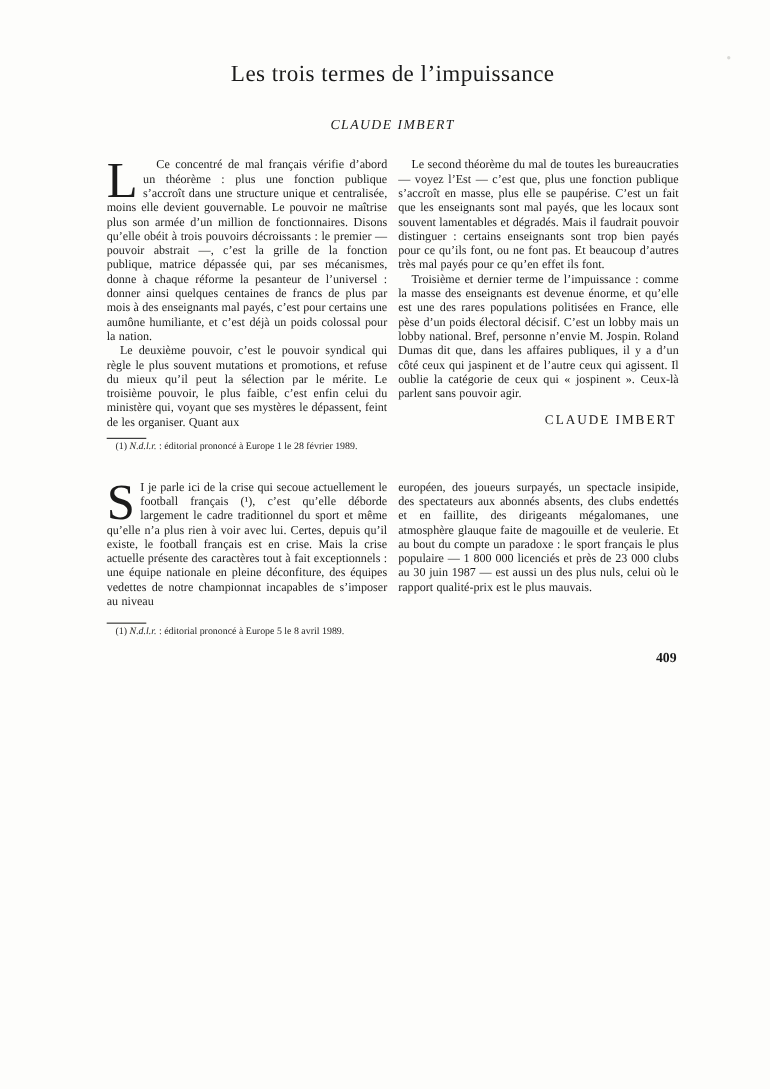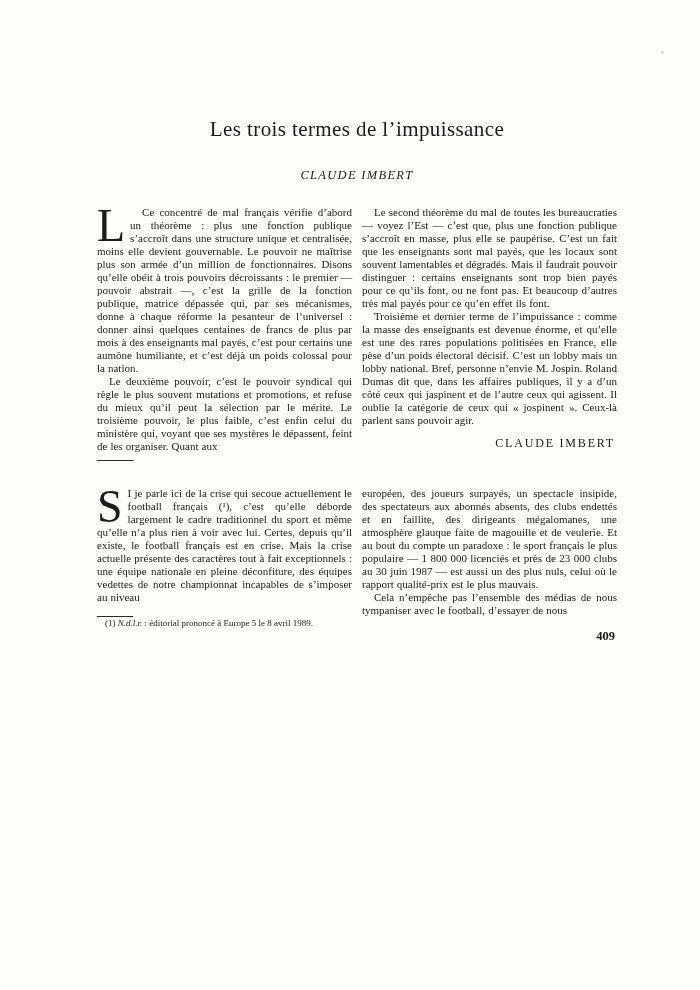--- a/index.html
+++ b/index.html
@@ -11,21 +11,21 @@
     font-family:"Liberation Serif","DejaVu Serif",serif;
     overflow:hidden;
   }
   .content { position:absolute; left:97px; top:0; width:520px; }
 
   .title {
     margin:0; text-align:center;
     font-size:21px; font-weight:400; letter-spacing:0.4px;
     line-height:24px;
   }
-  .title-1 { margin-top:117px; }
+  .title-1 { margin-top:55px; }
   .title-2 { margin-top:60px; }
 
   .author {
     text-align:center; font-style:italic;
     font-size:12.5px; letter-spacing:1.3px;
     margin-top:27px; line-height:14px;
   }
 
   .cols { display:flex; gap:10px; margin-top:24px; }
   .cols-2 { margin-top:26px; }
@@ -54,21 +54,21 @@
   .signature {
     text-align:right;
     font-size:12px; letter-spacing:1.8px;
     margin-top:9px; padding-right:2px;
     line-height:14px;
   }
 
   .pagenum {
     text-align:right; padding-right:2px;
     font-size:12.5px; font-weight:700;
-    line-height:14px;
+    margin-top:12px; line-height:14px;
   }
 
   .speck {
     position:absolute; right:36px; top:51px;
     width:3px; height:3px; border-radius:50%;
     background:#d9d9d6;
   }
 </style>
 </head>
 <body>
@@ -84,20 +84,24 @@
       <div class="cols">
         <div class="col">
           <p>
             <span class="dropcap">L</span>
           </p>
           <p class="indent">Ce concentré de mal français vérifie d’abord un théorème : plus une fonction publique s’accroît dans une structure unique et centralisée, moins elle devient gouvernable. Le pouvoir ne maîtrise plus son armée d’un million de fonctionnaires. Disons qu’elle obéit à trois pouvoirs décroissants : le premier — pouvoir abstrait —, c’est la grille de la fonction publique, matrice dépassée qui, par ses mécanismes, donne à chaque réforme la pesanteur de l’universel : donner ainsi quelques centaines de francs de plus par mois à des enseignants mal payés, c’est pour certains une aumône humiliante, et c’est déjà un poids colossal pour la nation.</p>
           <p class="indent">Le deuxième pouvoir, c’est le pouvoir syndical qui règle le plus souvent mutations et promotions, et refuse du mieux qu’il peut la sélection par le mérite. Le troisième pouvoir, le plus faible, c’est enfin celui du ministère qui, voyant que ses mystères le dépassent, feint de les organiser. Quant aux</p>
 
           <div class="footnote">
             <div class="fn-rule"></div>
+            <div class="fn-text">
+              <span>(1)</span>
+              <span class="fn-abbr">N.d.l.r.</span><span> : éditorial prononcé à Europe 1 le 28 février 1989.</span>
+            </div>
           </div>
         </div>
 
         <div class="col">
           <p class="indent">Le second théorème du mal de toutes les bureaucraties — voyez l’Est — c’est que, plus une fonction publique s’accroît en masse, plus elle se paupérise. C’est un fait que les enseignants sont mal payés, que les locaux sont souvent lamentables et dégradés. Mais il faudrait pouvoir distinguer : certains enseignants sont trop bien payés pour ce qu’ils font, ou ne font pas. Et beaucoup d’autres très mal payés pour ce qu’en effet ils font.</p>
           <p class="indent">Troisième et dernier terme de l’impuissance : comme la masse des enseignants est devenue énorme, et qu’elle est une des rares populations politisées en France, elle pèse d’un poids électoral décisif. C’est un lobby mais un lobby national. Bref, personne n’envie M. Jospin. Roland Dumas dit que, dans les affaires publiques, il y a d’un côté ceux qui jaspinent et de l’autre ceux qui agissent. Il oublie la catégorie de ceux qui « jospinent ». Ceux-là parlent sans pouvoir agir.</p>
           <div class="signature">CLAUDE IMBERT</div>
         </div>
       </div>
     </article>
@@ -114,20 +118,19 @@
             <div class="fn-rule"></div>
             <div class="fn-text">
               <span>(1)</span>
               <span class="fn-abbr">N.d.l.r.</span><span> : éditorial prononcé à Europe 5 le 8 avril 1989.</span>
             </div>
           </div>
         </div>
 
         <div class="col">
           <p>européen, des joueurs surpayés, un spectacle insipide, des spectateurs aux abonnés absents, des clubs endettés et en faillite, des dirigeants mégalomanes, une atmosphère glauque faite de magouille et de veulerie. Et au bout du compte un paradoxe : le sport français le plus populaire — 1 800 000 licenciés et près de 23 000 clubs au 30 juin 1987 — est aussi un des plus nuls, celui où le rapport qualité-prix est le plus mauvais.</p>
-          <p class="indent">Cela n’empêche pas l’ensemble des médias de nous tympaniser avec le football, d’essayer de nous</p>
         </div>
       </div>
     </article>
 
     <div class="pagenum">409</div>
   </div>
 </div>
 
 </body></html>

